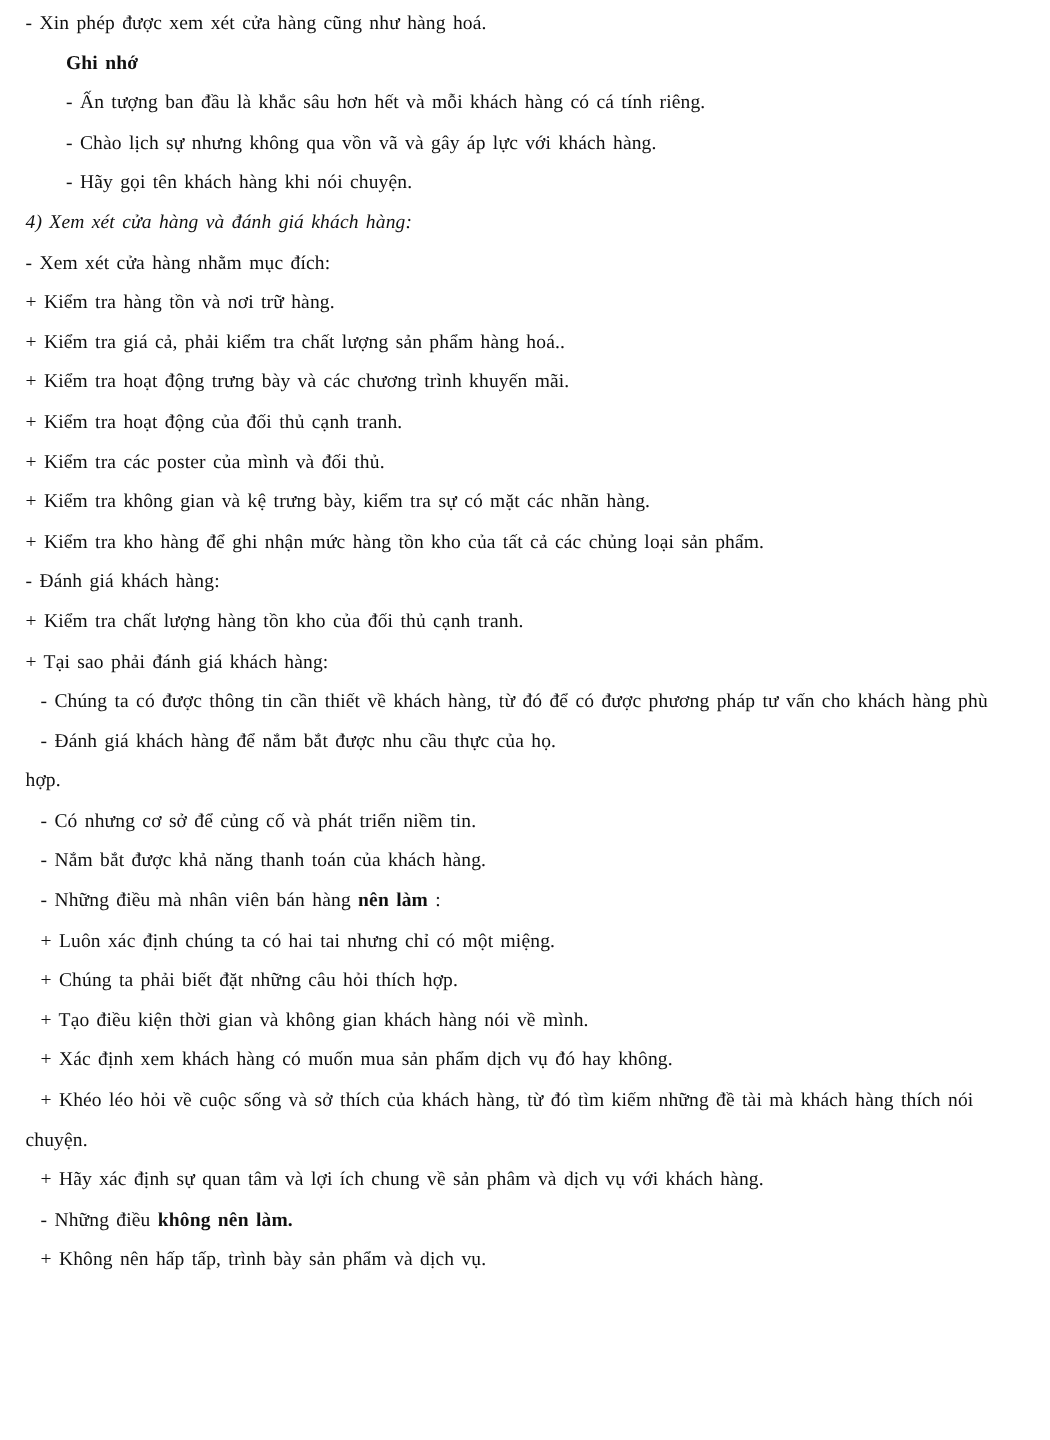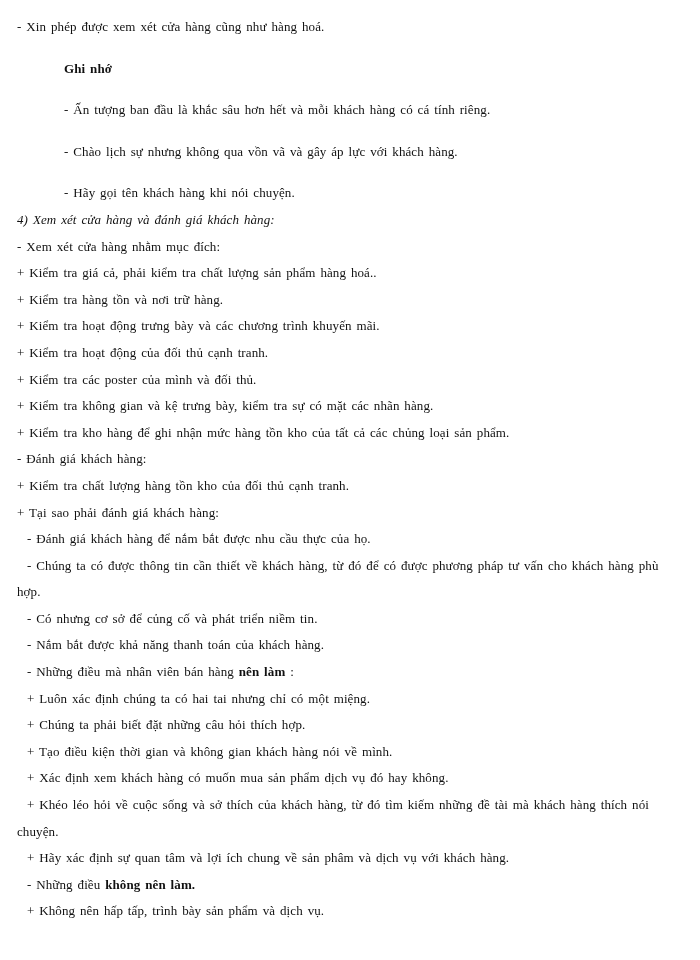--- a/index.html
+++ b/index.html
@@ -12,64 +12,64 @@
       height: 960px;
       overflow: hidden;
       position: relative;
       font-family: "Liberation Serif", "DejaVu Serif", serif;
       font-size: 13px;
       color: #111111;
     }
     .page {
       position: absolute;
       left: 0;
-      top: 14px;
+      top: 2px;
       width: 700px;
     }
     .line {
       position: relative;
       height: 26.6px;
       line-height: 26.6px;
       white-space: nowrap;
       letter-spacing: 0.1px;
       word-spacing: 1.5px;
     }
     .i0 { padding-left: 17px; }
-    .i1 { padding-left: 64px; margin-top: 15px; }
+    .i1 { padding-left: 44px; }
     .i2 { padding-left: 27px; }
     .b { font-weight: bold; }
     .bi { font-weight: normal; font-style: italic; }
   </style>
 </head>
 <body>
 
 <div class="page">
 
   <div class="line i0">- Xin phép được xem xét cửa hàng  cũng  như  hàng  hoá.</div>
 
   <div class="line i1 b">Ghi nhớ</div>
   <div class="line i1">- Ấn tượng ban đầu là khắc sâu hơn  hết và mỗi khách  hàng  có cá tính  riêng.</div>
   <div class="line i1">- Chào lịch  sự nhưng  không  qua vồn vã và gây áp lực với khách  hàng.</div>
   <div class="line i1">- Hãy gọi tên khách  hàng  khi nói chuyện.</div>
 
   <div class="line i0 bi">4) Xem xét cửa hàng và đánh giá khách  hàng:</div>
   <div class="line i0">- Xem xét cửa hàng  nhằm  mục  đích:</div>
+  <div class="line i0">+ Kiểm  tra hàng  tồn và nơi trữ hàng.</div>
   <div class="line i0">+ Kiểm  tra giá cả, phải kiểm  tra chất lượng  sản phẩm hàng  hoá..</div>
-  <div class="line i0">+ Kiểm  tra hàng  tồn và nơi trữ hàng.</div>
   <div class="line i0">+ Kiểm  tra hoạt động trưng  bày và các chương  trình  khuyến  mãi.</div>
   <div class="line i0">+ Kiểm  tra hoạt động của đối thủ cạnh  tranh.</div>
   <div class="line i0">+ Kiểm  tra các poster của mình  và đối thủ.</div>
   <div class="line i0">+ Kiểm  tra không  gian và kệ trưng  bày, kiểm  tra sự có mặt các nhãn  hàng.</div>
   <div class="line i0">+ Kiểm  tra kho hàng  để ghi nhận mức  hàng  tồn kho của tất cả các chủng  loại  sản phẩm.</div>
   <div class="line i0">- Đánh  giá  khách  hàng:</div>
 
   <div class="line i0">+ Kiểm  tra chất lượng  hàng  tồn kho của đối thủ cạnh  tranh.</div>
   <div class="line i0">+ Tại sao phải  đánh  giá  khách  hàng:</div>
+  <div class="line i2">- Chúng  ta có được thông  tin  cần thiết  về khách  hàng,  từ đó để có được phương  pháp tư vấn cho khách  hàng  phù</div>
   <div class="line i2">- Đánh  giá  khách  hàng  để nắm bắt được nhu  cầu thực của họ.</div>
-  <div class="line i2">- Chúng  ta có được thông  tin  cần thiết  về khách  hàng,  từ đó để có được phương  pháp tư vấn cho khách  hàng  phù</div>
   <div class="line i0">hợp.</div>
   <div class="line i2">-  Có nhưng cơ sở để củng  cố và phát triển  niềm  tin.</div>
   <div class="line i2">- Nắm bắt được khả năng  thanh  toán của khách  hàng.</div>
 
 
   <div class="line i2">
     <span>- Những  điều  mà nhân  viên  bán hàng </span><span class="b">nên làm</span><span> :</span>
   </div>
 
   <div class="line i2">+ Luôn  xác định  chúng  ta có hai tai nhưng  chỉ có một miệng.</div>

